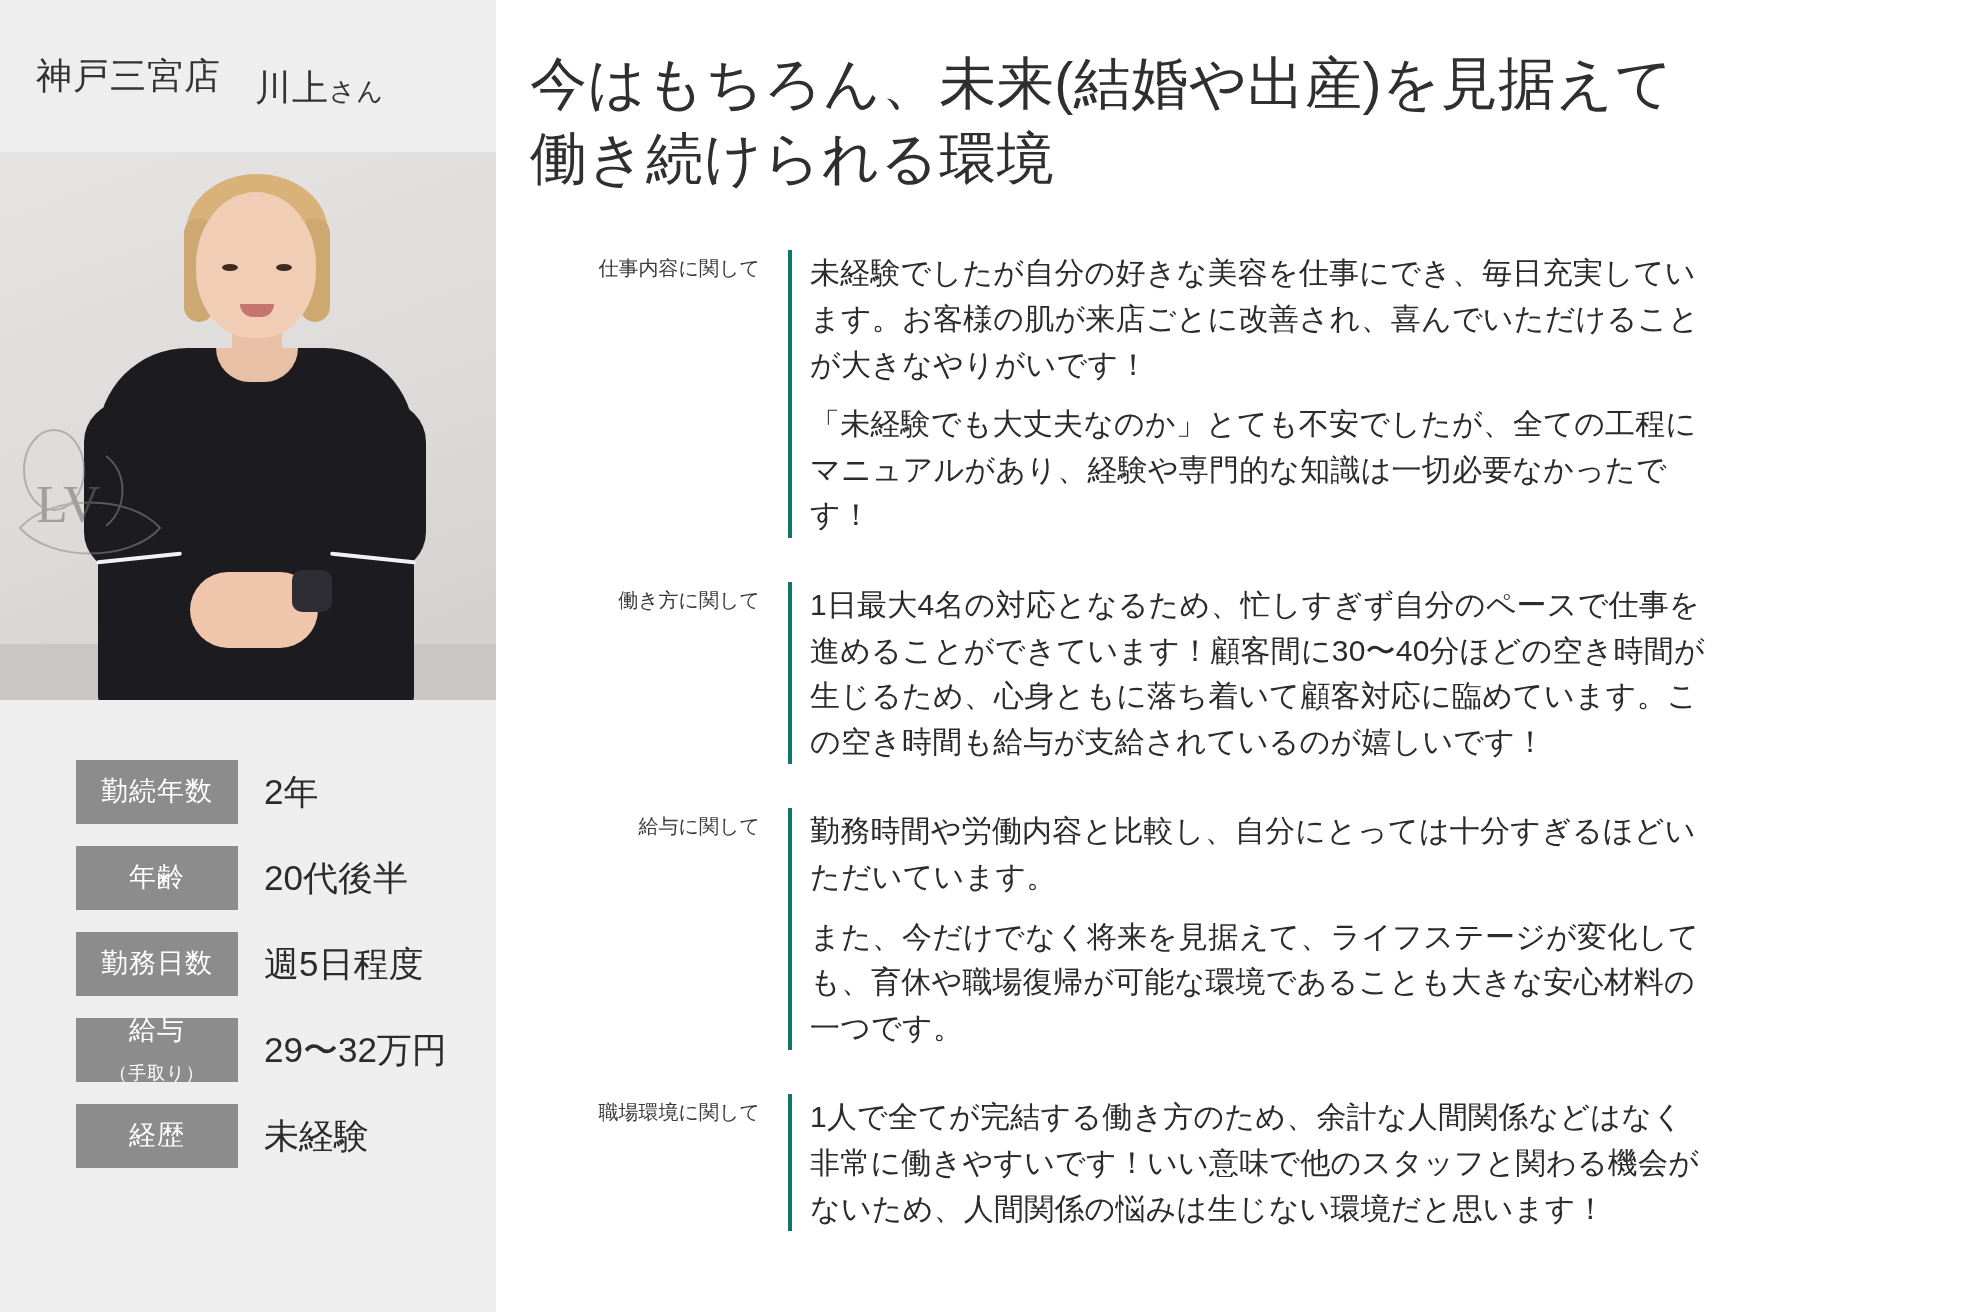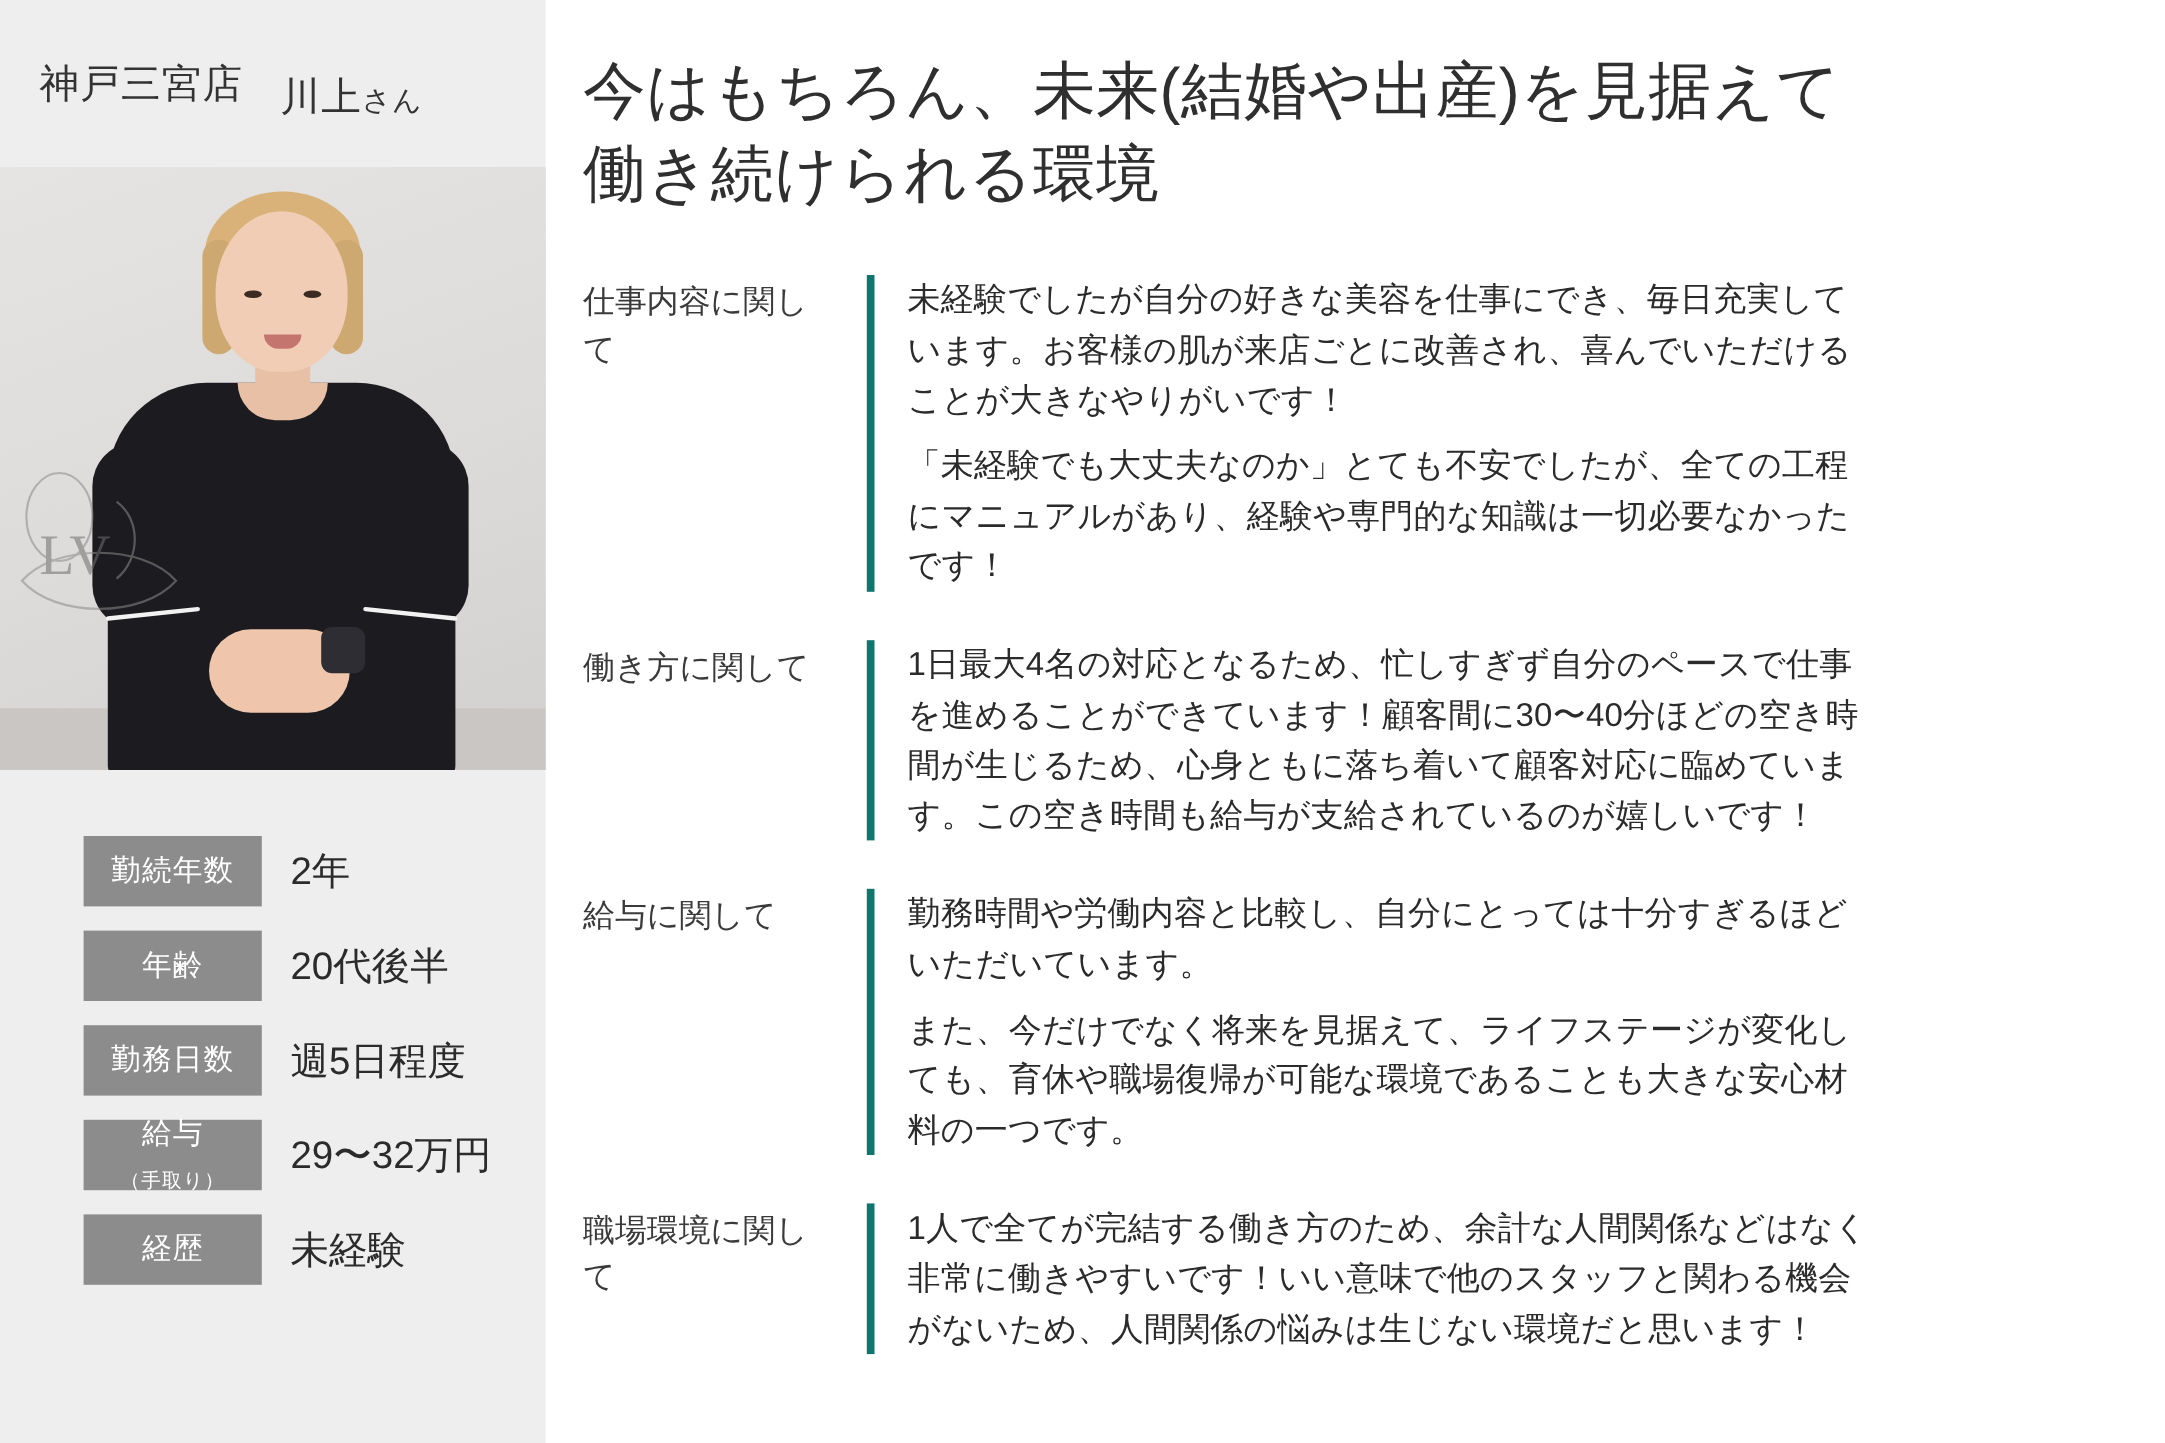--- a/index.html
+++ b/index.html
@@ -253,30 +253,31 @@
     flex-direction: column;
   }
   .qa-row {
     display: flex;
     align-items: flex-start;
     margin-bottom: 44px;
   }
   .qa-label {
     width: 258px;
     flex: 0 0 258px;
+    text-align: right;
     padding-right: 28px;
     box-sizing: border-box;
-    font-size: 29px;
+    font-size: 20px;
     color: #3a3a3a;
     padding-top: 4px;
     line-height: 1.45;
   }
   .qa-body {
-    border-left: 7px solid #0f766e;
-    padding-left: 30px;
+    border-left: 4px solid #0f766e;
+    padding-left: 18px;
     flex: 1 1 auto;
   }
   .qa-para {
     font-size: 30px;
     line-height: 1.52;
     color: #2b2b2b;
     margin: 0 0 14px 0;
     letter-spacing: 0.2px;
   }
   .qa-para:last-child { margin-bottom: 0; }

